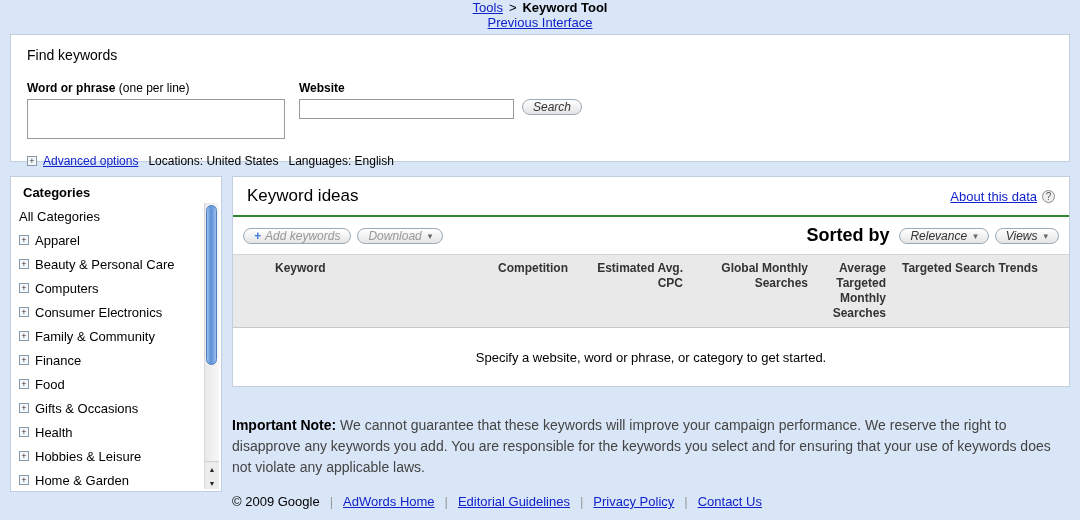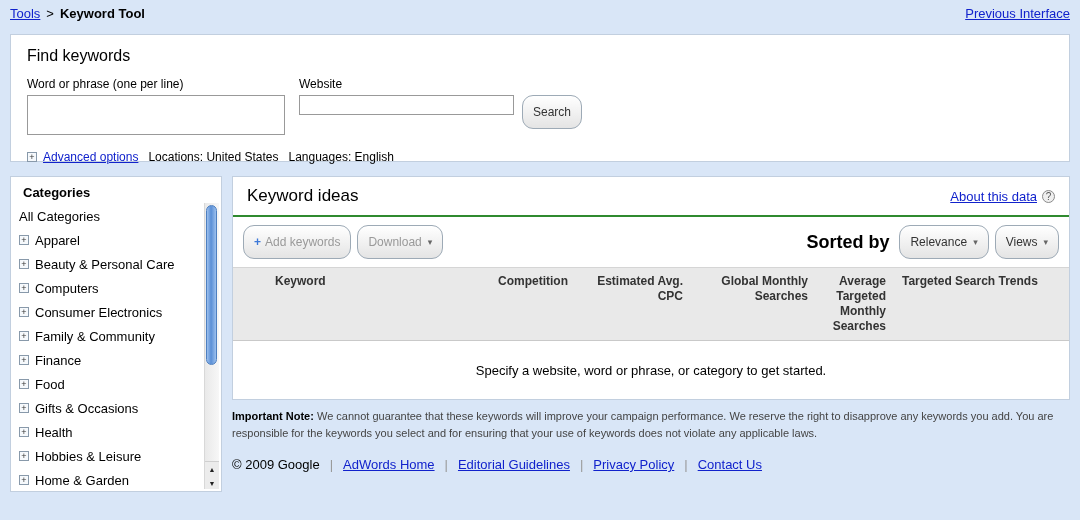--- a/index.html
+++ b/index.html
@@ -12,40 +12,40 @@
   *{box-sizing:border-box;}
   html,body{margin:0;padding:0;}
   body{
     width:1080px;height:520px;overflow:hidden;
     background:var(--page-bg);
     font-family:"Liberation Sans","DejaVu Sans",sans-serif;
     font-size:13px;color:#000;
   }
   a{color:var(--link);text-decoration:underline;cursor:pointer;}
   
-  .topbar{height:26px;display:flex;align-items:center;justify-content:space-between;padding:0 10px;}
+  .topbar{height:26px;display:flex;align-items:center;justify-content:space-between;padding:0 10px;flex-direction:column;}
   .topbar-left{display:flex;align-items:center;gap:6px;}
   .crumb-title{font-weight:bold;}
   
   .panel{background:#fff;border:1px solid var(--panel-border);}
   .find-panel{margin:8px 10px 0 10px;padding:12px 16px 14px 16px;height:128px;}
-  .find-title{font-size:16px;margin-bottom:12px;}
+  .find-title{font-size:14px;margin-bottom:18px;}
   .find-form{display:flex;align-items:flex-start;}
   .field-col{margin-right:14px;}
   .field-label{font-size:12px;margin-bottom:4px;}
-  .field-label b{font-weight:normal;}
+  .field-label b{font-weight:bold;}
   textarea.word-box{width:258px;height:40px;border:1px solid #999;resize:none;font-family:inherit;font-size:12px;}
   .website-row{display:flex;align-items:flex-start;}
   input.website-box{width:215px;height:20px;border:1px solid #999;font-family:inherit;font-size:12px;padding:0 3px;}
   .btn{
     display:inline-flex;align-items:center;gap:4px;
     background:linear-gradient(#ffffff,#e4e4e4);
     border:1px solid #9daab6;border-radius:11px;
     font-family:inherit;font-size:12px;color:#333;
-    padding:9px 10px;cursor:pointer;white-space:nowrap;
+    padding:0 10px;cursor:pointer;white-space:nowrap;font-style:italic;
   }
   .btn.search{margin-left:8px;}
   .btn.disabled{color:#999;}
   .advanced-row{display:flex;align-items:center;gap:6px;margin-top:12px;font-size:12px;}
   .advanced-row .loc{margin-left:4px;}
   .plus-box{
     display:inline-flex;align-items:center;justify-content:center;
     width:10px;height:10px;border:1px solid #8899aa;background:#f6f9fc;
     font-size:9px;line-height:9px;color:#333;flex:0 0 auto;
   }
@@ -88,21 +88,21 @@
     background:var(--thead-bg);border-top:1px solid #d5d5d5;border-bottom:1px solid #c9c9c9;
     font-size:12px;font-weight:bold;color:#333;line-height:1.25;
   }
   .th{padding:6px 8px;}
   .th.keyword{padding-left:42px;text-align:left;}
   .th.num{text-align:right;}
   .th.trend{text-align:left;}
   .tbody{min-height:58px;display:flex;align-items:center;justify-content:center;}
   .empty-msg{font-size:13px;padding:10px;text-align:center;}
   
-  .note{margin-top:8px;font-size:11px;color:#444;line-height:1.5;padding-right:4px;}
+  .note{margin-top:28px;font-size:14px;color:#444;line-height:1.5;padding-right:4px;}
   .note b{color:#000;}
   .footer{margin-top:16px;display:flex;align-items:center;gap:10px;font-size:13px;}
   .footer .sep{color:#999;}
 </style>
 </head>
 <body>
 
 <div class="page">
 
   <div class="topbar">

